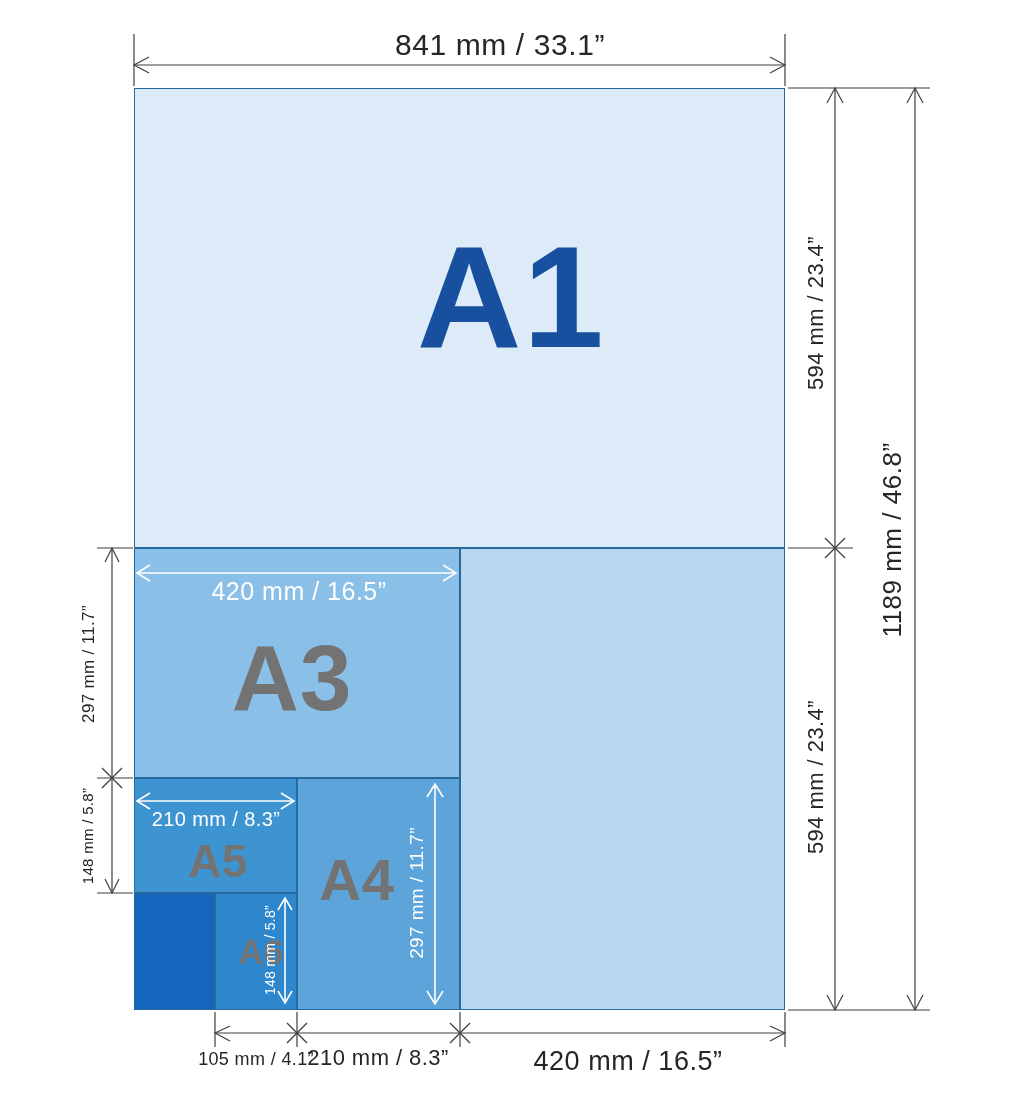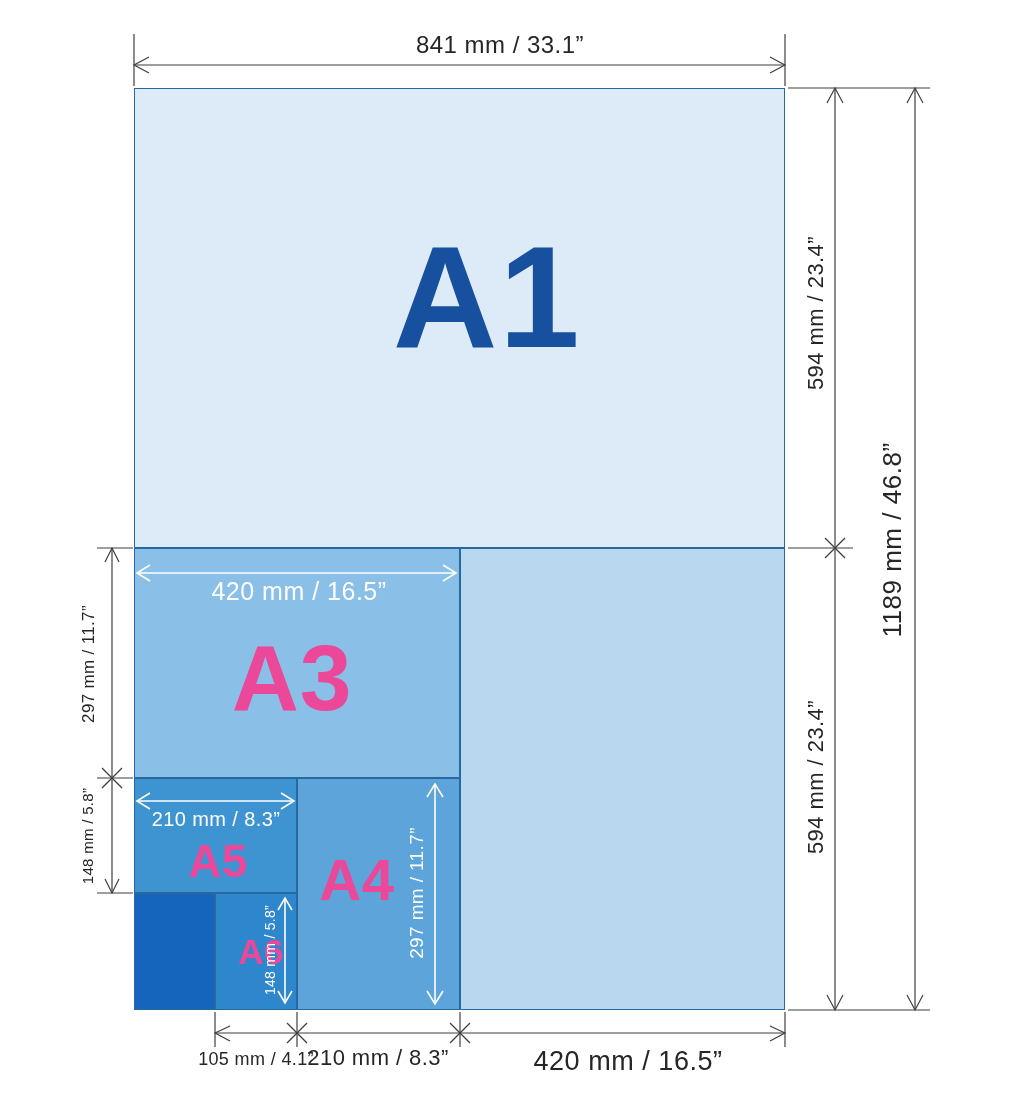--- a/index.html
+++ b/index.html
@@ -22,22 +22,22 @@
   }
   .lbl{
     position:absolute;
     transform:translate(-50%,-50%);
     white-space:nowrap;
     z-index:6;
     font-weight:bold;
     letter-spacing:0.01em;
     line-height:1;
   }
-  .lbl.blue{color:#17509e;}
-  .lbl.white{color:#ec4899;}
+  .lbl.blue{color:#17509e;margin-left:24px;}
+  .lbl.white{color:#737373;}
   .dim{
     position:absolute;
     transform:translate(-50%,-50%);
     white-space:nowrap;
     z-index:7;
     color:#262626;
     letter-spacing:0.02em;
     line-height:1;
   }
   .dim.v{transform:translate(-50%,-50%) rotate(-90deg);}
@@ -134,21 +134,21 @@
       </g>
     </g>
   </svg>
 
   <span class="lbl blue" style="left:487px;top:297px;font-size:145px;">A1</span>
   <span class="lbl white" style="left:292px;top:678px;font-size:93px;">A3</span>
   <span class="lbl white" style="left:357px;top:880px;font-size:58px;">A4</span>
   <span class="lbl white" style="left:218px;top:861px;font-size:46px;">A5</span>
   <span class="lbl white" style="left:261px;top:951px;font-size:35px;">A6</span>
 
-  <span class="dim" style="left:500px;top:45px;font-size:24px;">841 mm / 33.1”</span>
+  <span class="dim" style="left:500px;top:45px;font-size:30px;">841 mm / 33.1”</span>
   <span class="dim" style="left:256px;top:1059px;font-size:18px;">105 mm / 4.1”</span>
   <span class="dim" style="left:378px;top:1058px;font-size:22px;">210 mm / 8.3”</span>
   <span class="dim" style="left:628px;top:1061px;font-size:27px;">420 mm / 16.5”</span>
   <span class="dim v" style="left:816px;top:313px;font-size:22px;">594 mm / 23.4”</span>
   <span class="dim v" style="left:816px;top:777px;font-size:22px;">594 mm / 23.4”</span>
   <span class="dim v" style="left:892px;top:540px;font-size:26px;">1189 mm / 46.8”</span>
   <span class="dim v" style="left:88px;top:664px;font-size:17px;">297 mm / 11.7”</span>
   <span class="dim v" style="left:87px;top:836px;font-size:15px;">148 mm / 5.8”</span>
 
   <span class="dim white" style="left:299px;top:591px;font-size:25px;">420 mm / 16.5”</span>

